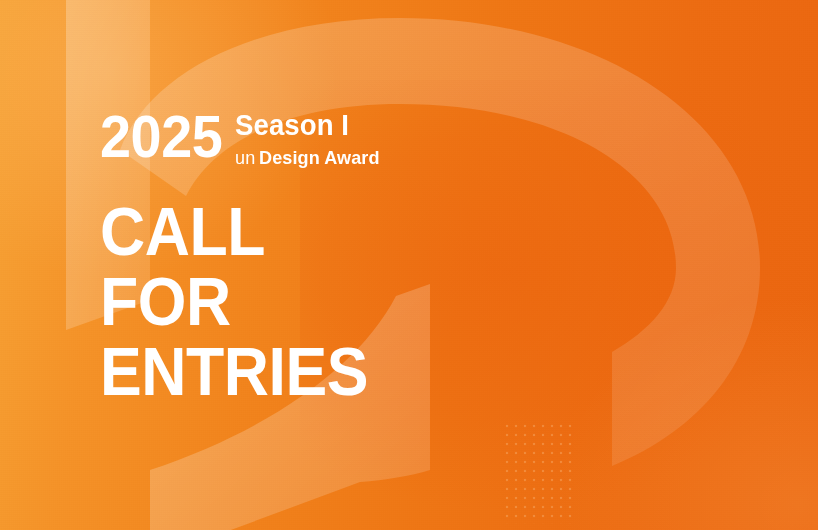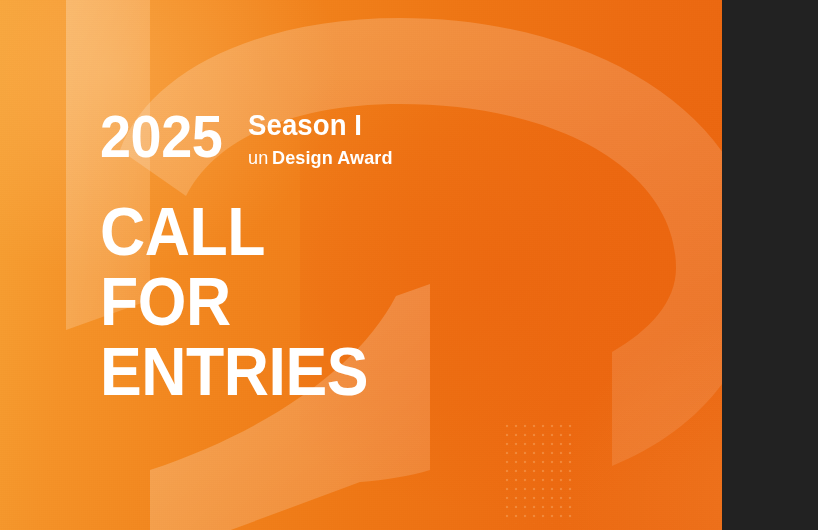--- a/index.html
+++ b/index.html
@@ -4,21 +4,21 @@
 <title>2025 Season I un Design Award - Call For Entries</title>
 <style>
   html, body {
     margin: 0;
     padding: 0;
     background: #222;
   }
 
   #banner {
     position: relative;
-    width: 722px;
+    width: 818px;
     height: 530px;
     overflow: hidden;
     font-family: "Liberation Sans", "DejaVu Sans", sans-serif;
     
     background:
       linear-gradient(100deg,
         #F7A336 0%,
         #F59227 16%,
         #F2841C 34%,
         #EF7614 56%,
@@ -118,21 +118,21 @@
     font-weight: 700;
     font-size: 60px;
     line-height: 58px;
     letter-spacing: -0.5px;
     transform: scaleX(0.93);
     transform-origin: left top;
     white-space: nowrap;
   }
 
   .season-block {
-    margin-left: 17px;
+    margin-left: 4px;
     padding-top: 2px;
     display: flex;
     flex-direction: column;
   }
 
   .season {
     color: #FFFFFF;
     font-weight: 700;
     font-size: 29px;
     line-height: 31px;

